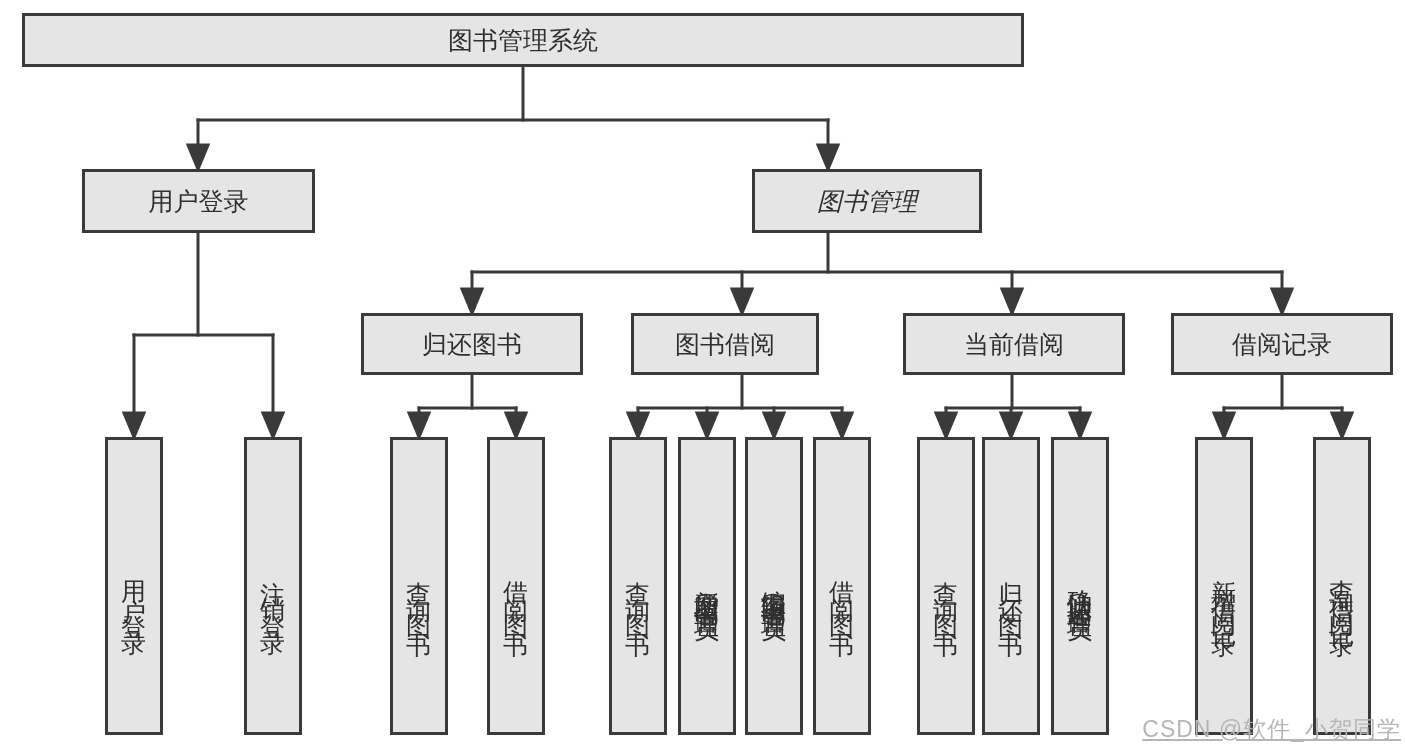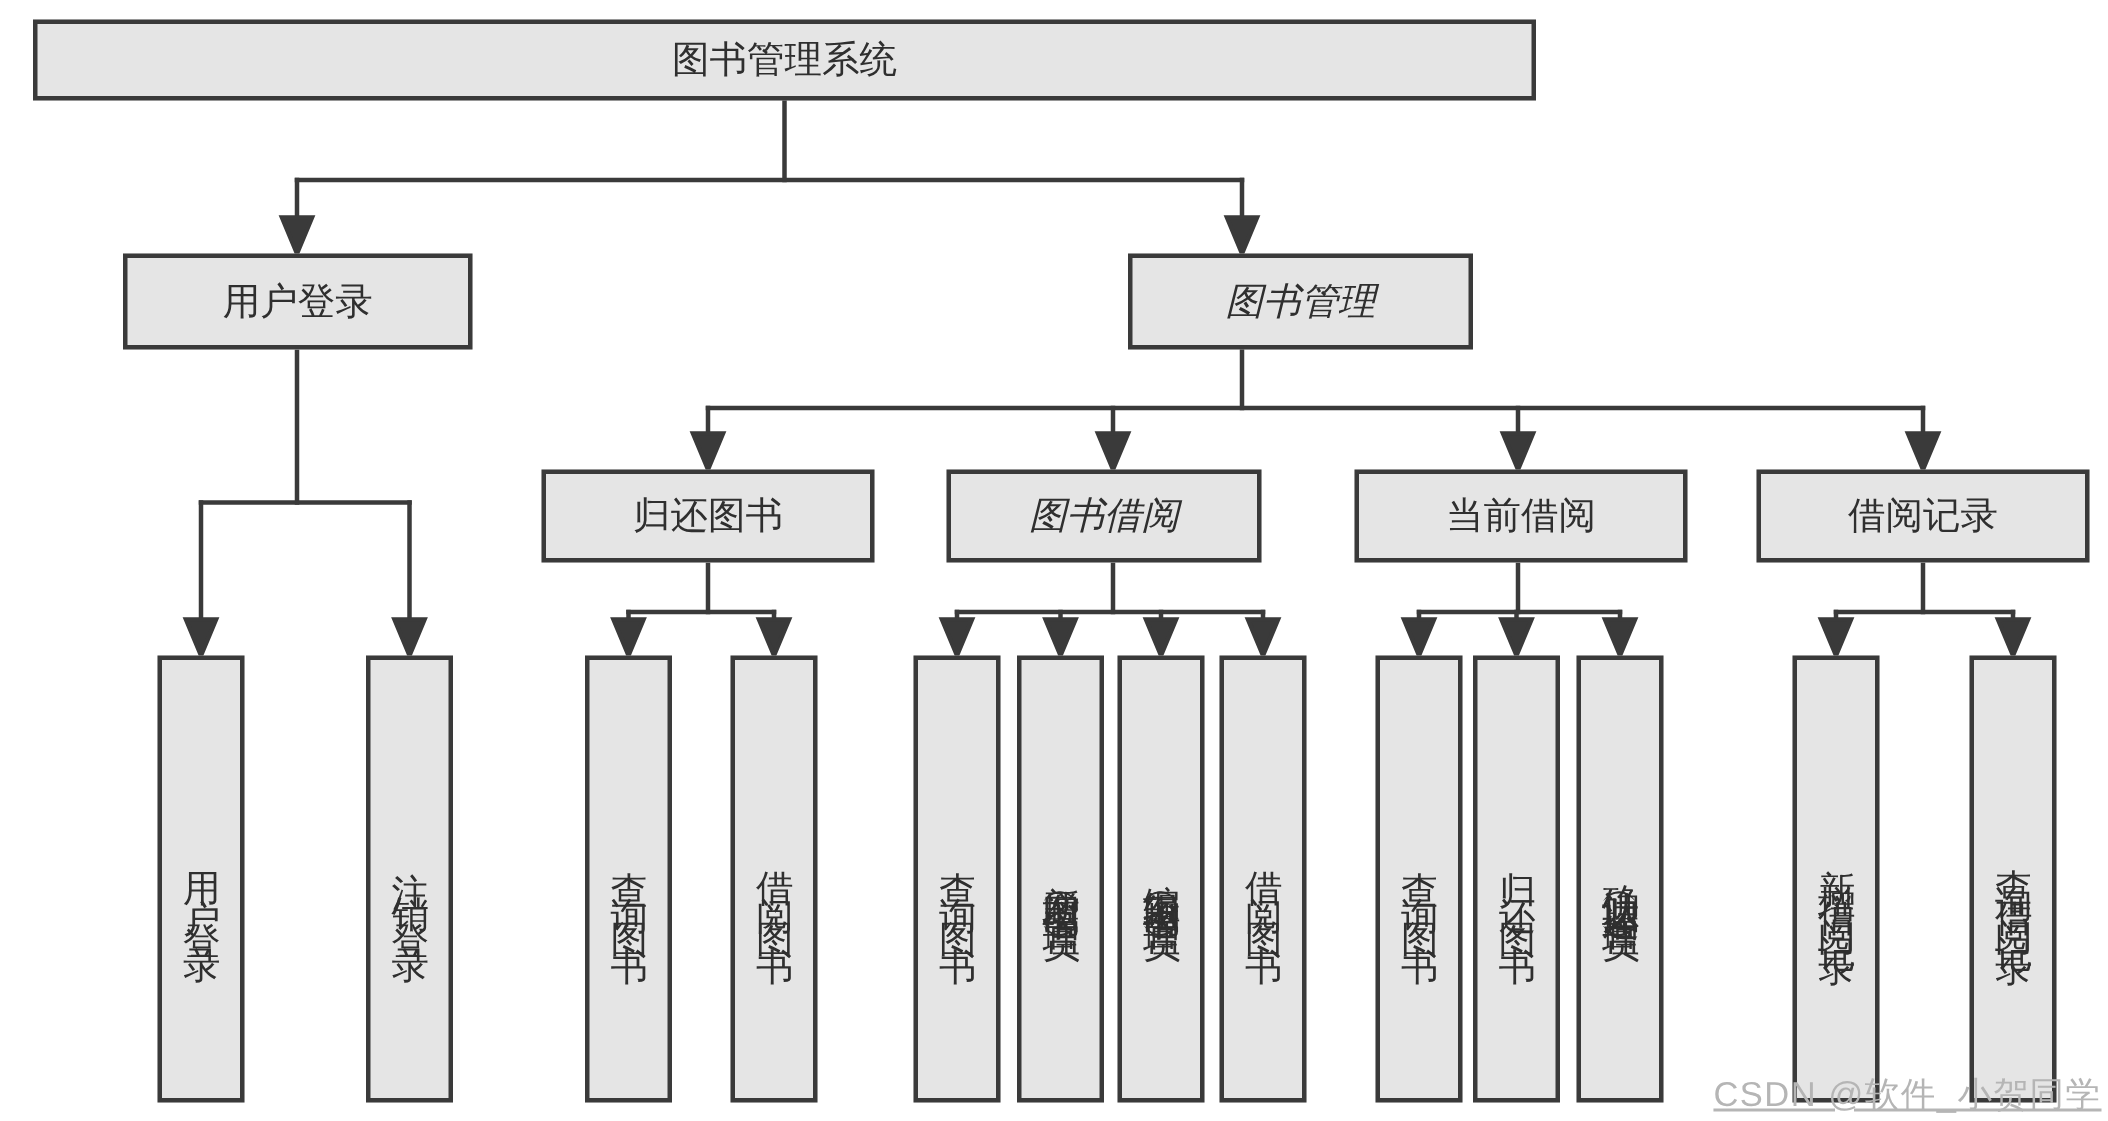--- a/index.html
+++ b/index.html
@@ -132,21 +132,21 @@
       </g>
     </g>
   </svg>
 
   <div class="node" style="left:22px; top:13px; width:1002px; height:54px;">图书管理系统</div>
 
   <div class="node" style="left:82px; top:169px; width:233px; height:64px;">用户登录</div>
   <div class="node" style="left:752px; top:169px; width:230px; height:64px;font-style:italic;">图书管理</div>
 
   <div class="node" style="left:361px; top:313px; width:222px; height:62px;">归还图书</div>
-  <div class="node" style="left:631px; top:313px; width:210px; height:62px;font-style:italic;">图书借阅</div>
+  <div class="node" style="left:631px; top:313px; width:188px; height:62px;">图书借阅</div>
   <div class="node" style="left:903px; top:313px; width:222px; height:62px;">当前借阅</div>
   <div class="node" style="left:1171px; top:313px; width:222px; height:62px;">借阅记录</div>
 
   <div class="node v sp-wide" style="left:105px; top:437px; width:58px; height:298px;">用户登录</div>
   <div class="node v sp-wide" style="left:244px; top:437px; width:58px; height:298px;">注销登录</div>
 
   <div class="node v sp-wide" style="left:390px; top:437px; width:58px; height:298px;">查询图书</div>
   <div class="node v sp-wide" style="left:487px; top:437px; width:58px; height:298px;">借阅图书</div>
 
   <div class="node v sp-wide" style="left:609px; top:437px; width:58px; height:298px;">查询图书</div>

